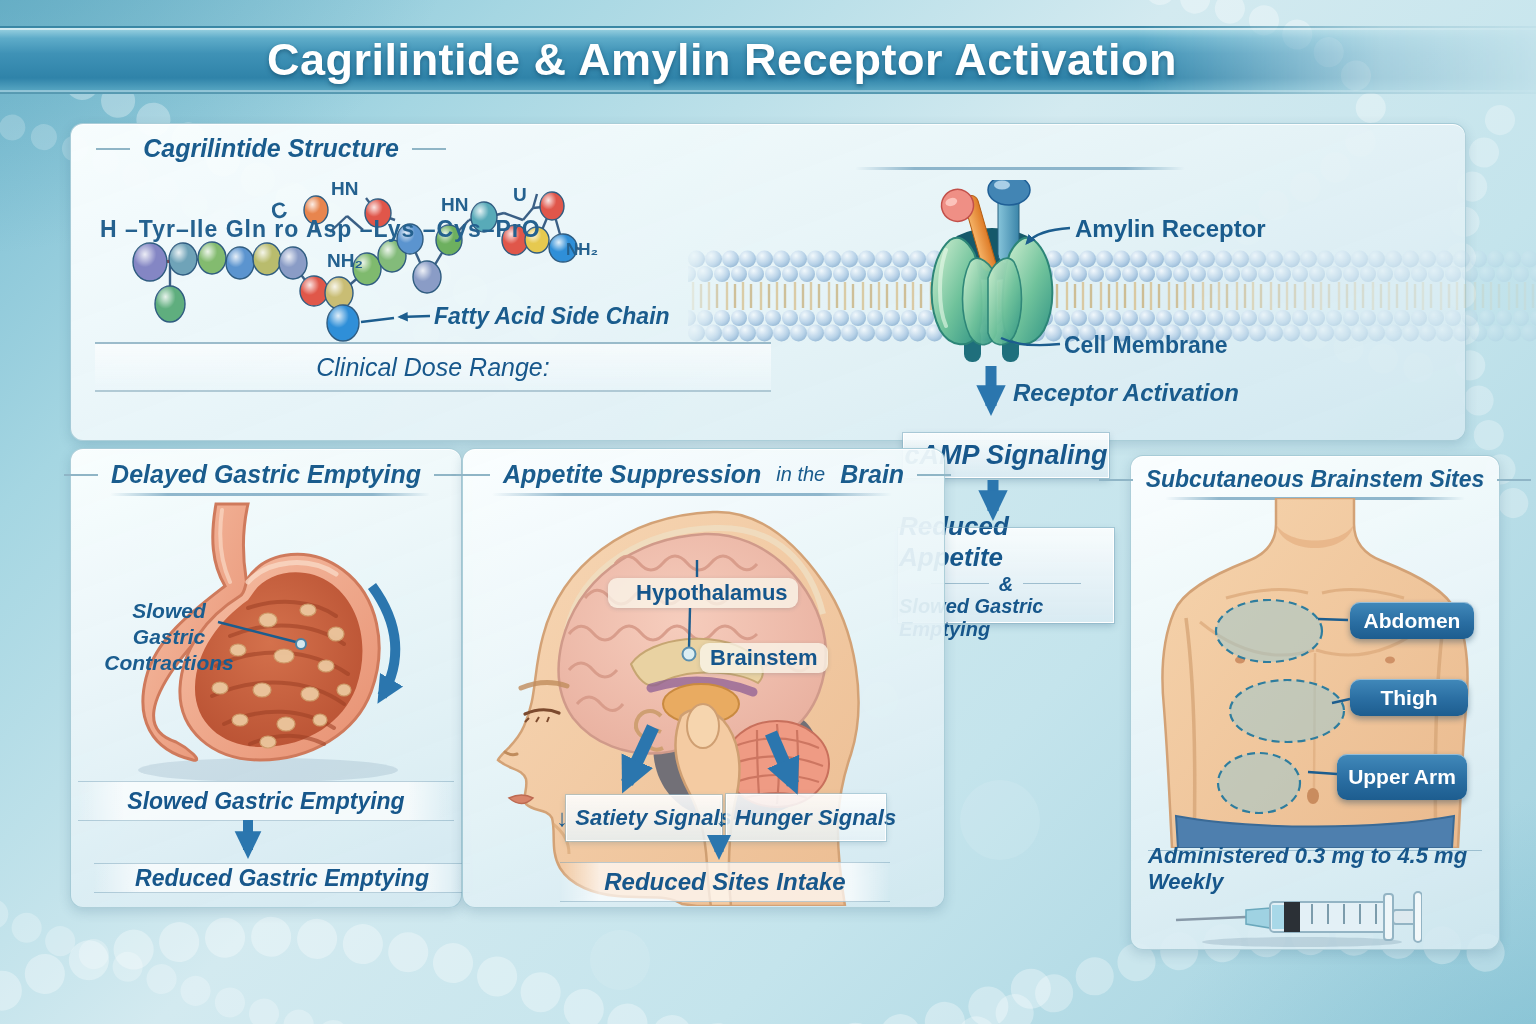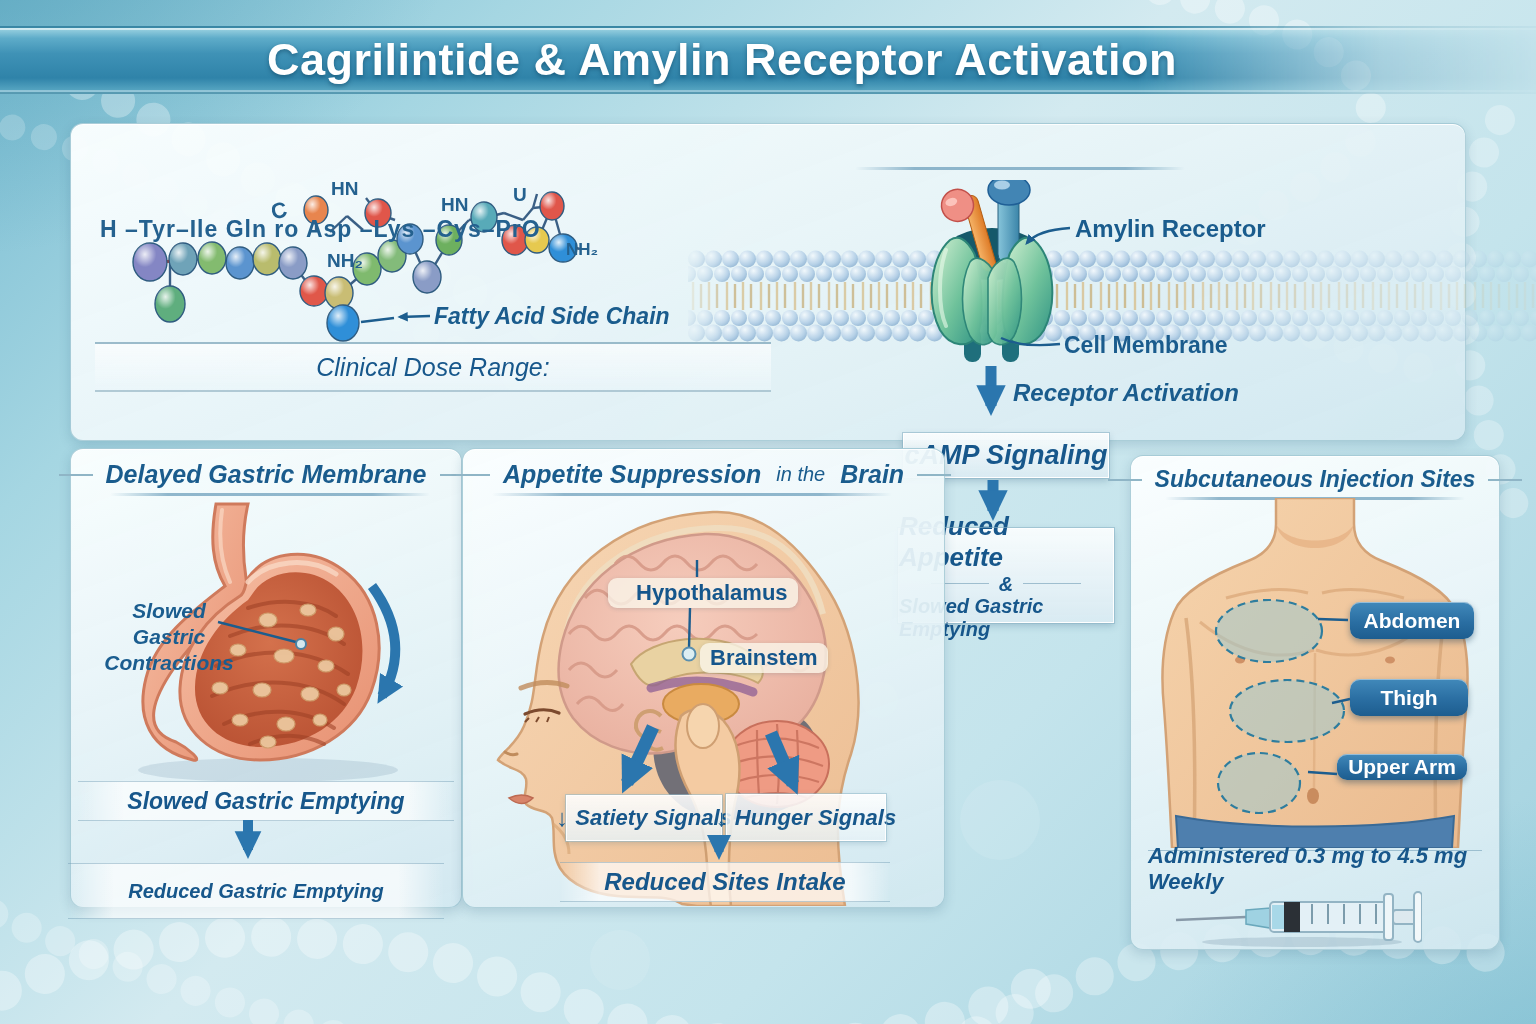--- a/index.html
+++ b/index.html
@@ -122,20 +122,23 @@
       <circle cx="880" cy="700" r="18" fill="rgba(255,255,255,.12)" stroke="none"></circle>
       <circle cx="620" cy="960" r="30" fill="rgba(255,255,255,.10)" stroke="none"></circle>
     </g>
   </svg>
 
   <div class="banner"></div>
   <div class="banner-title">Cagrilintide &amp; Amylin Receptor Activation</div>
 
   <div class="panel" style="left:70px;top:123px;width:1396px;height:318px;"></div>
 
+  <div class="sec-head" style="left:96px;top:134px;width:350px;">
+    <span>Cagrilintide Structure</span>
+  </div>
 
   <svg class="abs" width="690" height="215" viewBox="0 0 690 215" style="left:85px;top:160px;">
     <defs>
       <radialGradient id="bshine" cx="35%" cy="30%" r="75%">
         <stop offset="0%" stop-color="#ffffff" stop-opacity=".85"></stop>
         <stop offset="45%" stop-color="#ffffff" stop-opacity="0"></stop>
       </radialGradient>
     </defs>
     <g stroke="#3a5f85" stroke-width="2.4" fill="none">
       <line x1="65" y1="103" x2="98" y2="100"></line>
@@ -319,21 +322,21 @@
     <span class="amp-row">
         <span class="hl"></span>
         <span>&amp;</span>
         <span class="hl"></span>
       </span>
     <span style="font-size:20px;">Slowed Gastric Emptying</span>
   </div>
 
   <div class="panel" style="left:70px;top:448px;width:392px;height:460px;"></div>
   <div class="sec-head" style="left:80px;top:460px;width:372px;">
-    <span>Delayed Gastric Membrane</span>
+    <span>Delayed Gastric Emptying</span>
   </div>
   <div class="head-underline" style="left:110px;top:493px;width:320px;"></div>
 
   <svg class="abs" width="330" height="290" viewBox="0 0 330 290" style="left:98px;top:498px;">
     <defs>
       <linearGradient id="stoOut" x1="0" y1="0" x2="1" y2="1">
         <stop offset="0%" stop-color="#f6c0a6"></stop>
           <stop offset="100%" stop-color="#e78f70"></stop>
       </linearGradient>
       <radialGradient id="stoIn" cx="45%" cy="40%" r="75%">
@@ -384,21 +387,21 @@
   </svg>
 
   <div class="blue-it" style="position:absolute;left:80px;top:598px;width:178px;text-align:center;font-size:21px;line-height:26px;">
     <div>Slowed</div>
     <div>Gastric Contractions</div>
   </div>
 
   <div class="band" style="left:78px;top:781px;width:376px;height:40px;font-size:23px;">
     <span>Slowed Gastric Emptying</span>
   </div>
-  <div class="band" style="left:68px;top:863px;width:376px;height:56px;font-size:20px;">
+  <div class="band" style="left:94px;top:863px;width:376px;height:30px;font-size:23px;">
     <span>Reduced Gastric Emptying</span>
   </div>
 
   <div class="panel" style="left:462px;top:448px;width:483px;height:460px;overflow:hidden;"></div>
   <div class="sec-head" style="left:472px;top:460px;width:463px;">
     <span>Appetite Suppression</span>
     <span class="hd-small">in the</span>
     <span>Brain</span>
   </div>
   <div class="head-underline" style="left:492px;top:493px;width:400px;"></div>
@@ -479,21 +482,21 @@
   <div class="signal-box" style="left:726px;top:794px;width:160px;height:47px;">
     <span class="dn">↓</span>
     <span>Hunger Signals</span>
   </div>
   <div class="band" style="left:560px;top:862px;width:330px;height:40px;font-size:24px;">
     <span>Reduced Sites Intake</span>
   </div>
 
   <div class="panel" style="left:1130px;top:455px;width:370px;height:495px;overflow:hidden;"></div>
   <div class="sec-head" style="left:1140px;top:466px;width:350px;font-size:23px;">
-    <span>Subcutaneous Injection Sites</span>
+    <span>Subcutaneous Brainstem Sites</span>
   </div>
   <div class="head-underline" style="left:1165px;top:497px;width:300px;"></div>
 
   <svg class="abs" width="326" height="350" viewBox="0 0 326 350" style="left:1152px;top:498px;">
     <defs>
       <linearGradient id="skinT" x1="0" y1="0" x2="1" y2="1">
         <stop offset="0%" stop-color="#f6d4ad"></stop>
           <stop offset="100%" stop-color="#eaba8e"></stop>
       </linearGradient>
     </defs>
@@ -524,21 +527,21 @@
       <ellipse cx="107" cy="285" rx="41" ry="30"></ellipse>
     </g>
   </svg>
 
   <div class="site-label" style="left:1350px;top:602px;width:124px;height:37px;">
     <span>Abdomen</span>
   </div>
   <div class="site-label" style="left:1350px;top:679px;width:118px;height:37px;align-items:center;">
     <span>Thigh</span>
   </div>
-  <div class="site-label" style="left:1337px;top:754px;width:130px;height:26px;">
+  <div class="site-label" style="left:1337px;top:754px;width:130px;height:46px;">
     <span>Upper Arm</span>
   </div>
 
   <div class="admin-band" style="left:1148px;top:850px;width:334px;height:36px;">
     <span>Administered 0.3 mg to 4.5 mg Weekly</span>
   </div>
 
   <svg class="abs" width="250" height="64" viewBox="0 0 250 64" style="left:1172px;top:884px;">
     <ellipse cx="130" cy="58" rx="100" ry="5" fill="rgba(60,100,130,.18)"></ellipse>
     <line x1="4" y1="36" x2="74" y2="33" stroke="#8899a8" stroke-width="2.6"></line>

